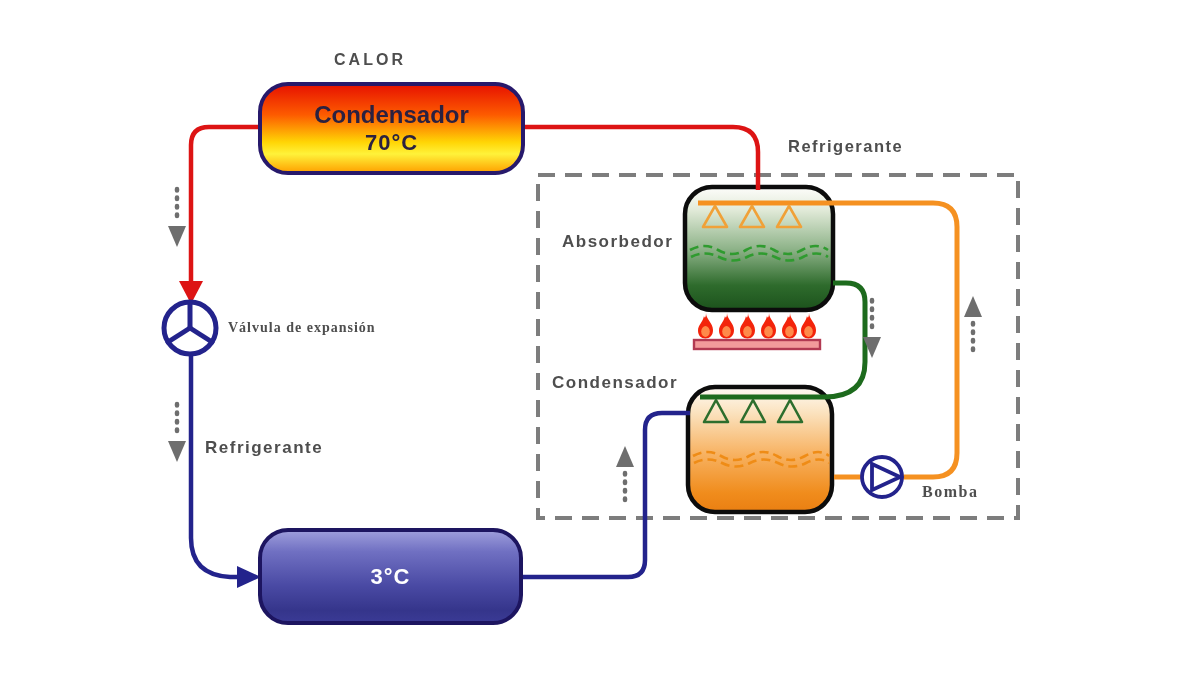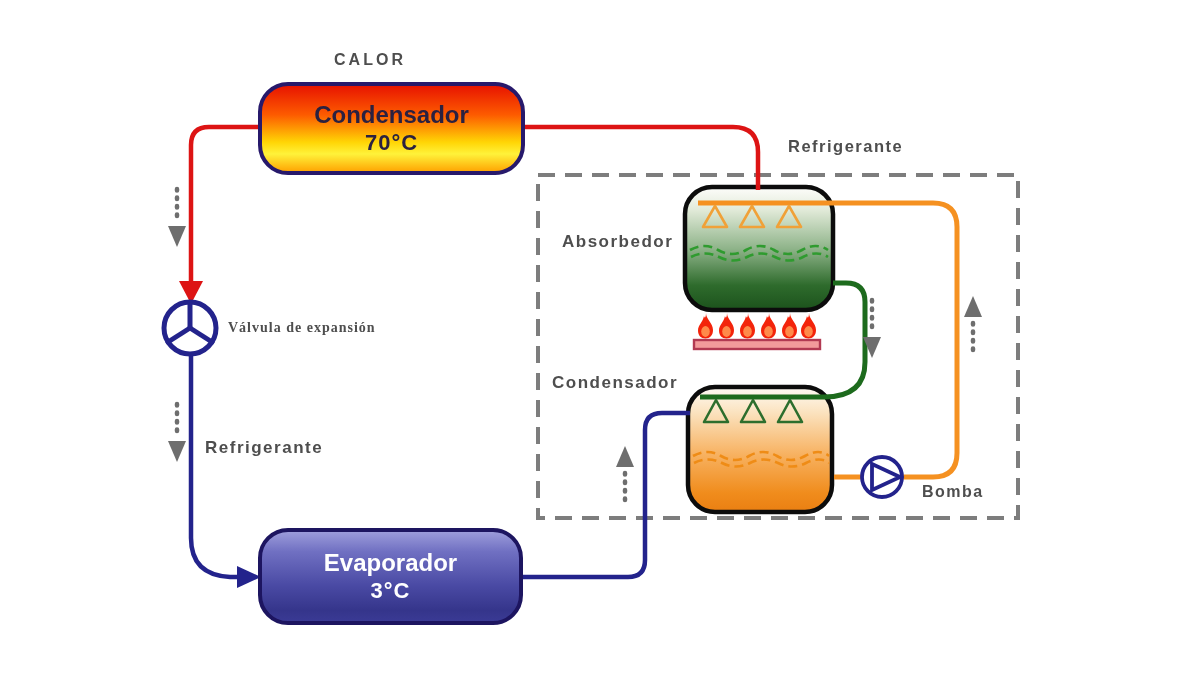--- a/index.html
+++ b/index.html
@@ -52,21 +52,21 @@
   .lbl{
     position:absolute;color:var(--label-text,#4e4e4e);font-weight:bold;
     letter-spacing:1.5px;white-space:nowrap;
   }
   .lbl-calor       {left:300px;top:51px;width:140px;text-align:center;font-size:16px;letter-spacing:3px;}
   .lbl-refr-top    {left:788px;top:137px;font-size:16.5px;}
   .lbl-generator   {left:562px;top:232px;font-size:17px;}
   .lbl-absorber    {left:552px;top:373px;font-size:17px;}
   .lbl-valve       {left:228px;top:320px;font-size:14px;font-weight:600;letter-spacing:1px;font-family:Liberation Serif, serif;}
   .lbl-refr-left   {left:205px;top:438px;font-size:17px;}
-  .lbl-pump        {left:922px;top:483px;font-size:16px;}
+  .lbl-pump        {left:922px;top:483px;font-size:16px;font-family:Liberation Serif, serif;}
 </style>
 </head>
 <body>
 
 <div class="canvas">
 
   <svg width="1200" height="674" viewBox="0 0 1200 674">
     <defs>
       <linearGradient id="genGrad" x1="0" y1="0" x2="0" y2="1">
         <stop offset="0" stop-color="#fdfdfb"></stop>
@@ -168,21 +168,20 @@
     <use href="#gdown" x="872" y="300"></use>
     <use href="#gup" x="973" y="296"></use>
   </svg>
 
   <div class="vessel condenser">
     <div class="v-name">Condensador</div>
     <div class="v-temp">70°C</div>
   </div>
 
   <div class="vessel evaporator">
-    <div class="v-name">Evaporador</div>
     <div class="v-temp">3°C</div>
   </div>
 
   <div class="lbl lbl-calor">CALOR</div>
   <div class="lbl lbl-refr-top">Refrigerante</div>
   <div class="lbl lbl-generator">Absorbedor</div>
   <div class="lbl lbl-absorber">Condensador</div>
   <div class="lbl lbl-valve">Válvula de expansión</div>
   <div class="lbl lbl-refr-left">Refrigerante</div>
   <div class="lbl lbl-pump">Bomba</div>

